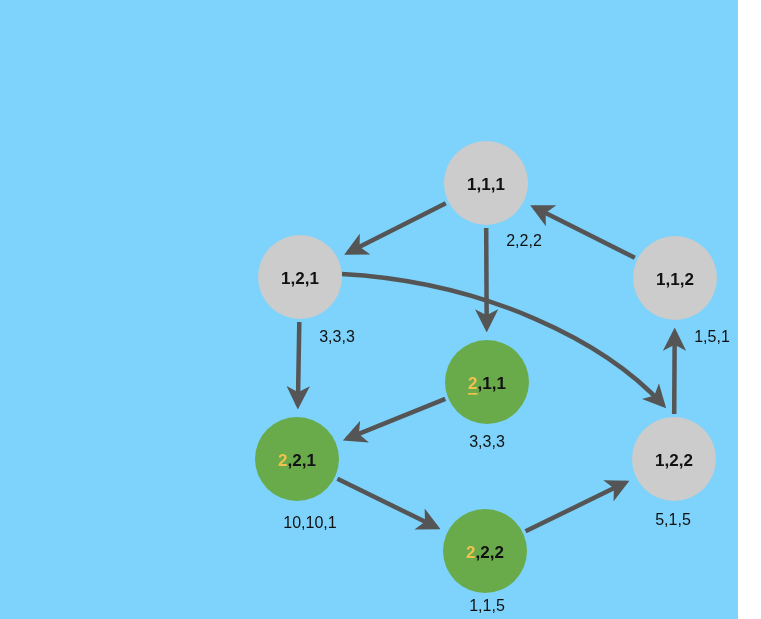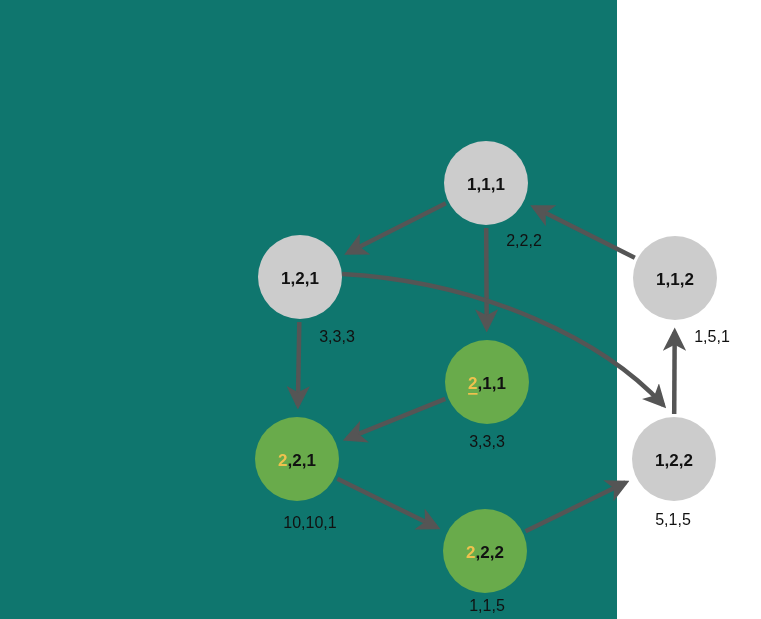--- a/index.html
+++ b/index.html
@@ -8,23 +8,23 @@
     background: #ffffff;
   }
   body {
     width: 761px;
     height: 619px;
     font-family: "Liberation Sans", sans-serif;
     overflow: hidden;
   }
   #graph-canvas {
     position: relative;
-    width: 617px;
+    width: 738px;
     height: 619px;
-    background: #0f766e;
+    background: #7dd3fc;
   }
   svg.graph-svg {
     position: absolute;
     left: 0;
     top: 0;
     width: 761px;
     height: 619px;
   }
   .node-circle-gray { fill: #cccccc; }
   .node-circle-green { fill: #69ab4b; }

